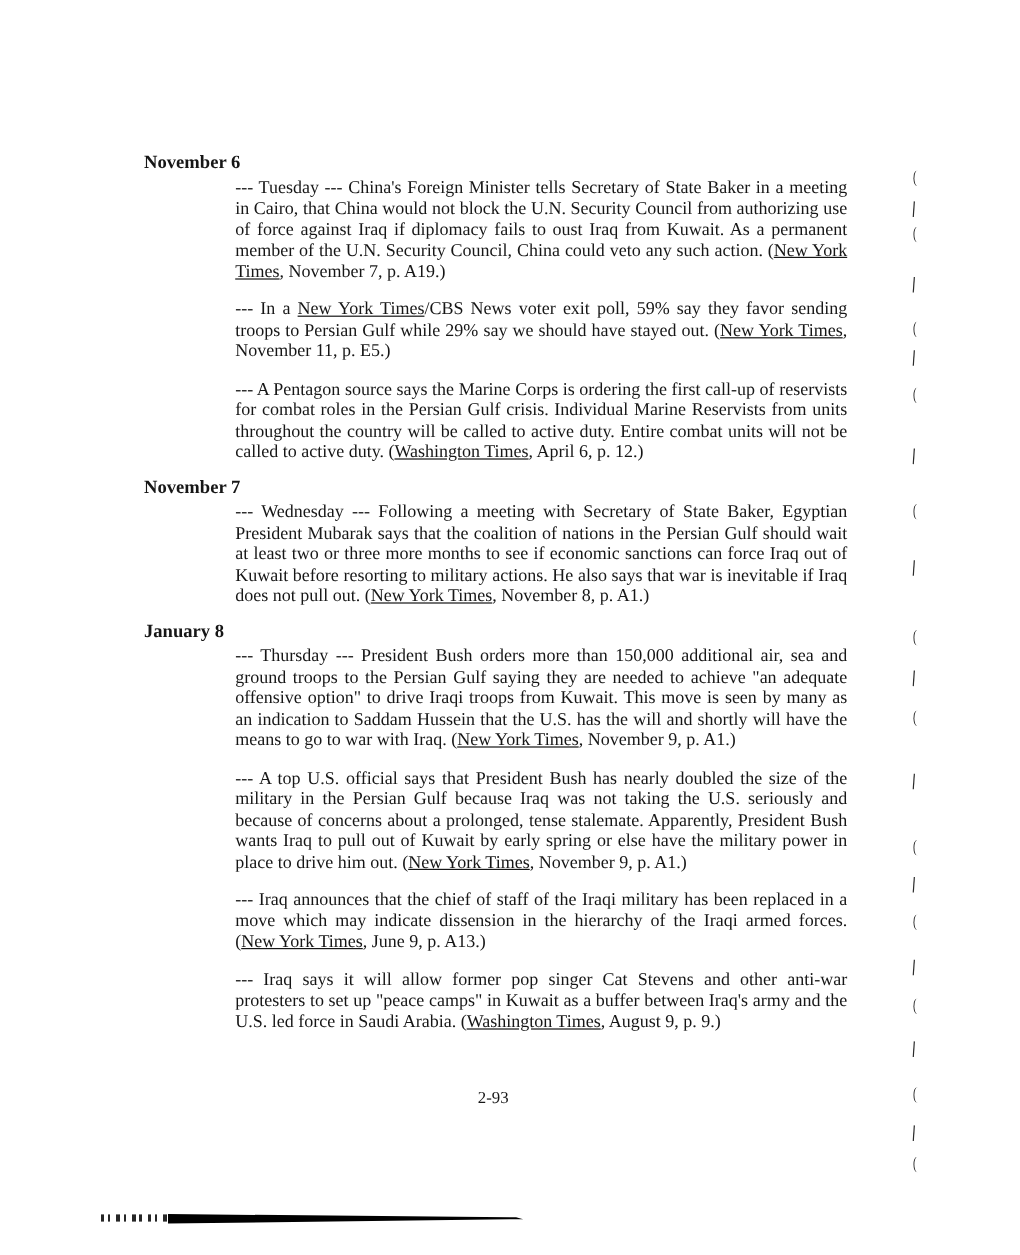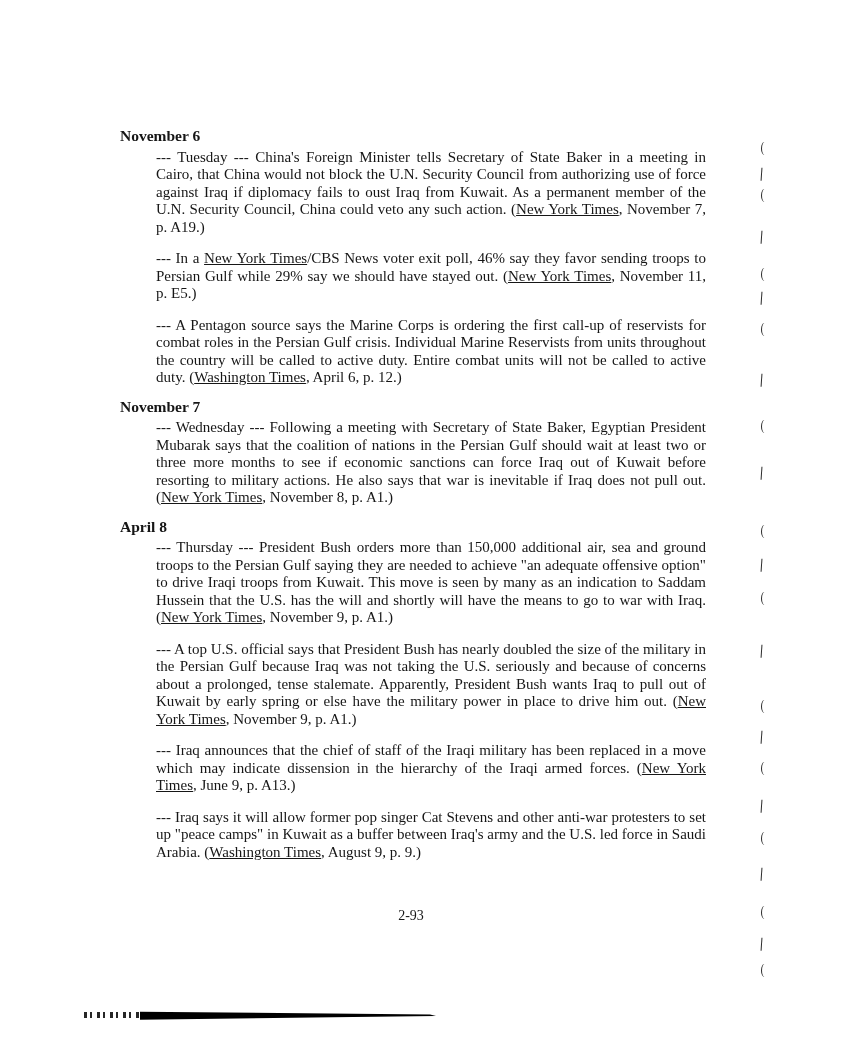--- a/index.html
+++ b/index.html
@@ -19,21 +19,21 @@
     width: 586px;
   }
   .section-heading {
     font-weight: bold;
     font-size: 15.5px;
     line-height: 17.5px;
     margin: 11px 0 4px 0;
   }
   .page > .section-heading:first-child { margin-top: 0; }
   .entry {
-    margin: 14px 0 0 36px;
+    margin: 14px 0 0 76px;
     font-size: 15px;
     line-height: 17.5px;
     text-align: justify;
   }
   .section-heading + .entry { margin-top: 0; }
   .cite { text-decoration: underline; }
   .page-number {
     position: absolute;
     left: 0;
     top: 908px;
@@ -76,25 +76,25 @@
     background: repeating-linear-gradient(90deg, #000 0 3px, transparent 3px 6px, #000 6px 8px, transparent 8px 13px);
     opacity: 0.85;
   }
 </style>
 </head>
 <body>
 
 <div class="page">
     <div class="section-heading">November 6</div>
     <p class="entry"><span>--- Tuesday --- China's Foreign Minister tells Secretary of State Baker in a meeting in Cairo, that China would not block the U.N. Security Council from authorizing use of force against Iraq if diplomacy fails to oust Iraq from Kuwait. As a permanent member of the U.N. Security Council, China could veto any such action. (</span><span class="cite">New York Times</span><span>, November 7, p. A19.)</span></p>
-    <p class="entry"><span>--- In a </span><span class="cite">New York Times</span><span>/CBS News voter exit poll, 46% say they favor sending troops to Persian Gulf while 29% say we should have stayed out. (</span><span class="cite">New York Times</span><span>, November 11, p. E5.)</span></p>
+    <p class="entry"><span>--- In a </span><span class="cite">New York Times</span><span>/CBS News voter exit poll, 59% say they favor sending troops to Persian Gulf while 29% say we should have stayed out. (</span><span class="cite">New York Times</span><span>, November 11, p. E5.)</span></p>
     <p class="entry"><span>--- A Pentagon source says the Marine Corps is ordering the first call-up of reservists for combat roles in the Persian Gulf crisis. Individual Marine Reservists from units throughout the country will be called to active duty. Entire combat units will not be called to active duty. (</span><span class="cite">Washington Times</span><span>, April 6, p. 12.)</span></p>
     <div class="section-heading">November 7</div>
     <p class="entry"><span>--- Wednesday --- Following a meeting with Secretary of State Baker, Egyptian President Mubarak says that the coalition of nations in the Persian Gulf should wait at least two or three more months to see if economic sanctions can force Iraq out of Kuwait before resorting to military actions. He also says that war is inevitable if Iraq does not pull out. (</span><span class="cite">New York Times</span><span>, November 8, p. A1.)</span></p>
-    <div class="section-heading">April 8</div>
+    <div class="section-heading">January 8</div>
     <p class="entry"><span>--- Thursday --- President Bush orders more than 150,000 additional air, sea and ground troops to the Persian Gulf saying they are needed to achieve "an adequate offensive option" to drive Iraqi troops from Kuwait. This move is seen by many as an indication to Saddam Hussein that the U.S. has the will and shortly will have the means to go to war with Iraq. (</span><span class="cite">New York Times</span><span>, November 9, p. A1.)</span></p>
     <p class="entry"><span>--- A top U.S. official says that President Bush has nearly doubled the size of the military in the Persian Gulf because Iraq was not taking the U.S. seriously and because of concerns about a prolonged, tense stalemate. Apparently, President Bush wants Iraq to pull out of Kuwait by early spring or else have the military power in place to drive him out. (</span><span class="cite">New York Times</span><span>, November 9, p. A1.)</span></p>
     <p class="entry"><span>--- Iraq announces that the chief of staff of the Iraqi military has been replaced in a move which may indicate dissension in the hierarchy of the Iraqi armed forces. (</span><span class="cite">New York Times</span><span>, June 9, p. A13.)</span></p>
     <p class="entry"><span>--- Iraq says it will allow former pop singer Cat Stevens and other anti-war protesters to set up "peace camps" in Kuwait as a buffer between Iraq's army and the U.S. led force in Saudi Arabia. (</span><span class="cite">Washington Times</span><span>, August 9, p. 9.)</span></p>
   </div>
 
 <div class="page-number">2-93</div>
 
 <div>
   <div class="smudge-specks"></div>

